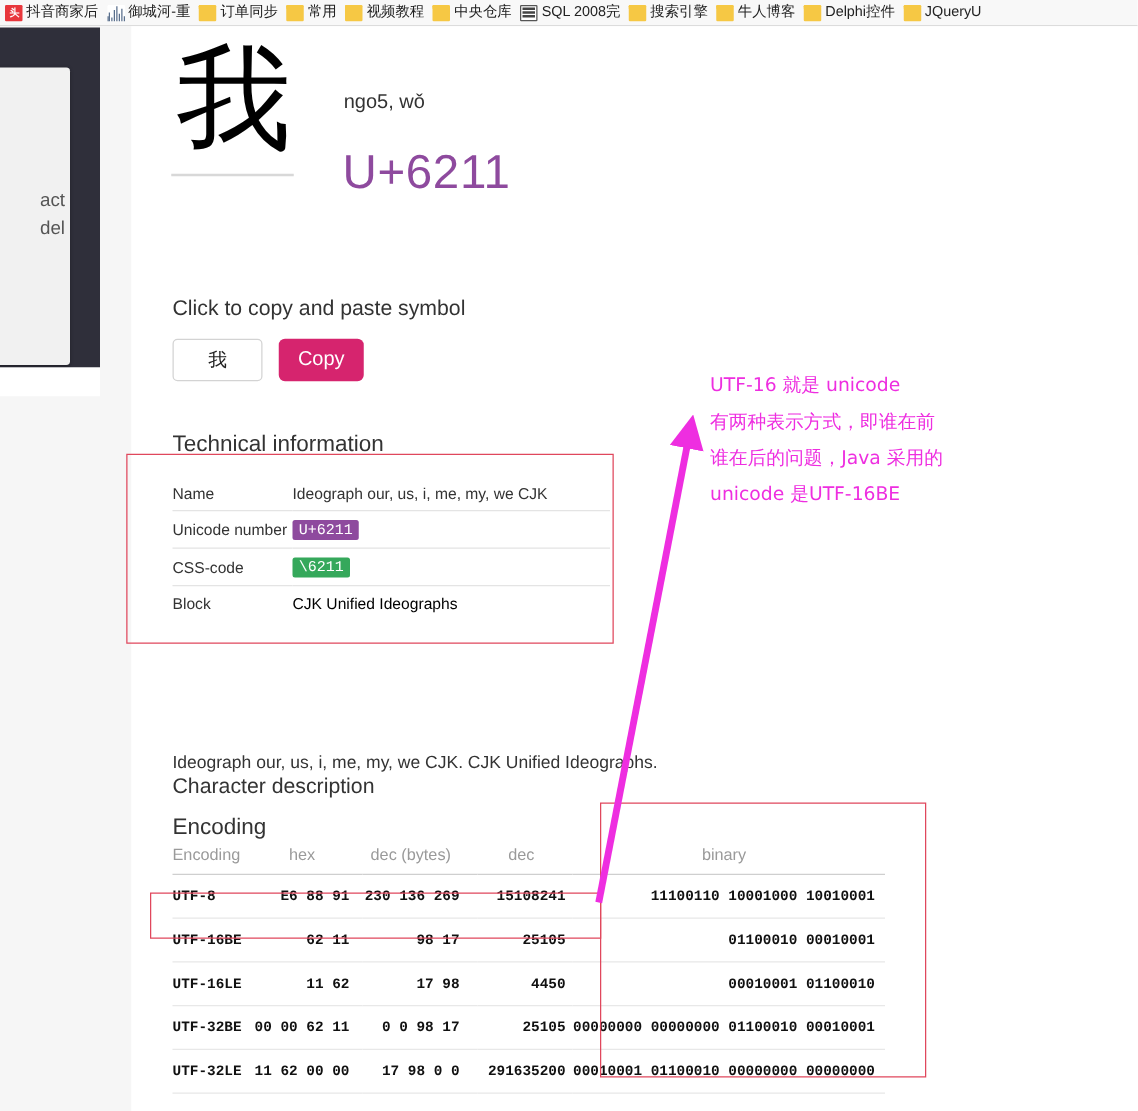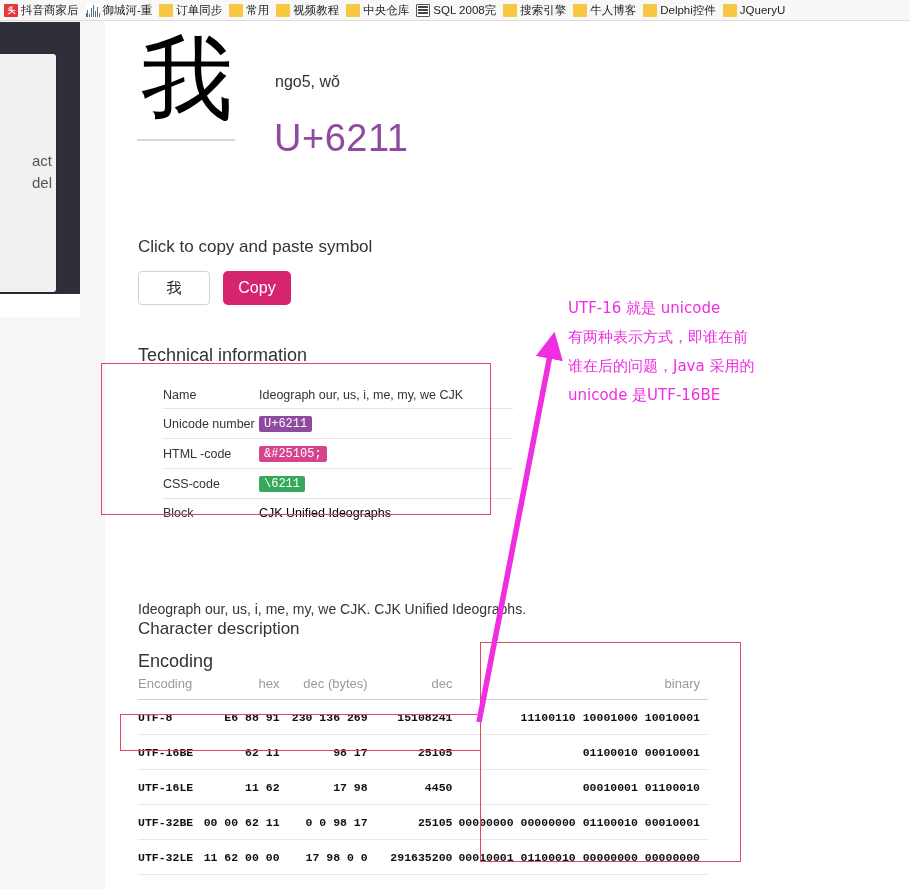--- a/index.html
+++ b/index.html
@@ -166,21 +166,20 @@
     position: absolute; left: 33px; top: 580px;
     font-size: 14px; color: #333;
   }
 
   
   #tech-table {
     position: absolute; left: 33px; top: 360px;
     width: 350px;
     border-collapse: collapse;
     font-size: 12.5px;
-    margin-left: 25px;
   }
   #tech-table td {
     padding: 7px 0 6px 0;
     border-bottom: 1px solid #e4e4e4;
     color: #333; vertical-align: middle;
   }
   #tech-table tr:last-child td { border-bottom: none; }
   #tech-table td.k { width: 96px; color: #333; }
   .chip {
     display: inline-block;
@@ -204,21 +203,21 @@
     font-size: 11.5px;
     color: #111;
   }
   #enc-table th {
     font-family: "Liberation Sans", sans-serif;
     font-size: 13px;
     font-weight: normal;
     color: #9a9a9a;
     padding: 0 0 8px 0;
     border-bottom: 1px solid #cfcfcf;
-    text-align: right;
+    text-align: center;
   }
   #enc-table th.left { text-align: left; }
   #enc-table td {
     padding: 11px 0 10px 0;
     border-bottom: 1px solid #e8e8e8;
     text-align: right;
     white-space: nowrap;
     font-weight: bold;
   }
   #enc-table td.left { text-align: left; }
@@ -346,24 +345,20 @@
     <tbody id="tech-body">
         <tr>
           <td class="k">Name</td>
           <td>Ideograph our, us, i, me, my, we CJK</td>
         </tr>
         <tr>
           <td class="k">Unicode number</td>
           <td><span class="chip purple">U+6211</span></td>
         </tr>
         <tr>
-          <td class="k">HTML -code</td>
-          <td><span class="chip pink">&amp;#25105;</span></td>
-        </tr>
-        <tr>
           <td class="k">CSS-code</td>
           <td><span class="chip green">\6211</span></td>
         </tr>
         <tr>
           <td class="k">Block</td>
           <td><span class="linkish">CJK Unified Ideographs</span></td>
         </tr>
       </tbody>
   </table>
 

